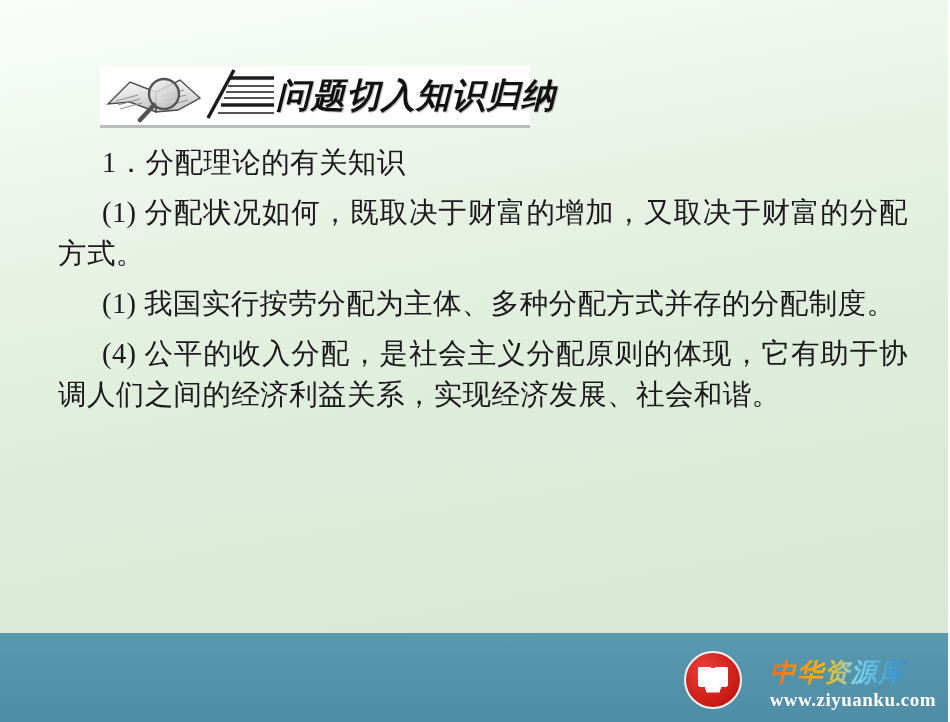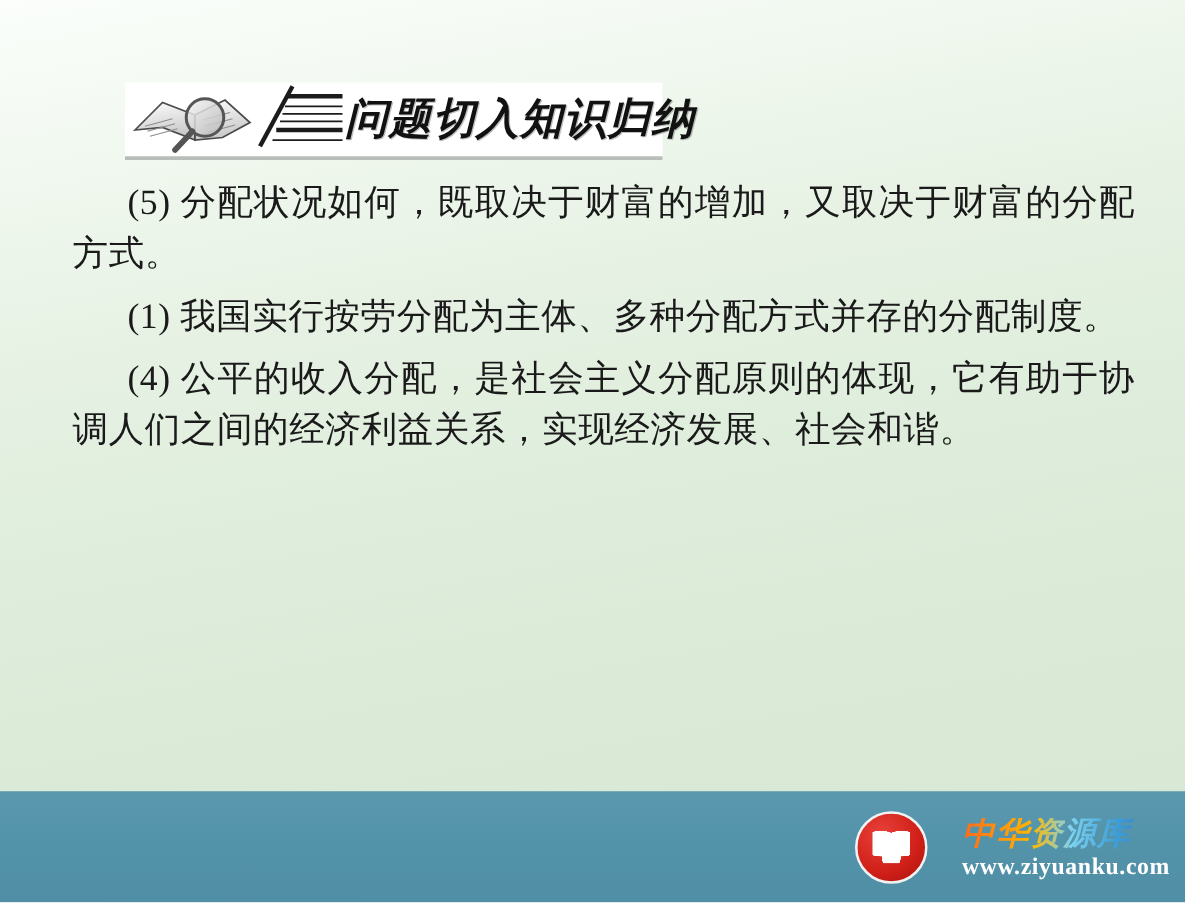--- a/index.html
+++ b/index.html
@@ -92,21 +92,21 @@
     bottom: 0;
     width: 950px;
     height: 89px;
     background: linear-gradient(180deg, #5a98ae 0%, #5494ab 40%, #4f8ea5 100%);
   }
   #watermark {
     position: absolute;
     right: 14px;
     top: 14px;
     display: flex;
-    align-items: center;
+    align-items: flex-end;
     height: 62px;
     gap: 20px;
   }
   #wm-badge {
     width: 58px;
     height: 58px;
     border-radius: 50%;
     background: radial-gradient(circle at 35% 30%, #e8413a 0%, #cf1f18 60%, #a8130e 100%);
     border: 2px solid #f2f2f2;
     box-sizing: border-box;
@@ -207,21 +207,22 @@
           <line x1="17" y1="39" x2="70" y2="39" stroke-width="3.6"></line>
           <line x1="14" y1="47" x2="70" y2="47" stroke-width="1.4"></line>
         </g>
       </svg>
     </div>
 
     <div id="heading-title">问题切入知识归纳</div>
   </div>
 
   <div id="content">
-    <p class="para numbered">(5) 分配状况如何，既取决于财富的增加，又取决于财富的分配方式。</p>
+    <p class="para indent">1．分配理论的有关知识</p>
+    <p class="para numbered">(1) 分配状况如何，既取决于财富的增加，又取决于财富的分配方式。</p>
     <p class="para numbered">(1) 我国实行按劳分配为主体、多种分配方式并存的分配制度。</p>
     <p class="para numbered">(4) 公平的收入分配，是社会主义分配原则的体现，它有助于协调人们之间的经济利益关系，实现经济发展、社会和谐。</p>
   </div>
 
   <div id="footer-bar">
     <div id="watermark">
       <div id="wm-badge"></div>
       <div id="wm-text">
         <div id="wm-brand">中华资源库</div>
         <div id="wm-url">www.ziyuanku.com</div>

